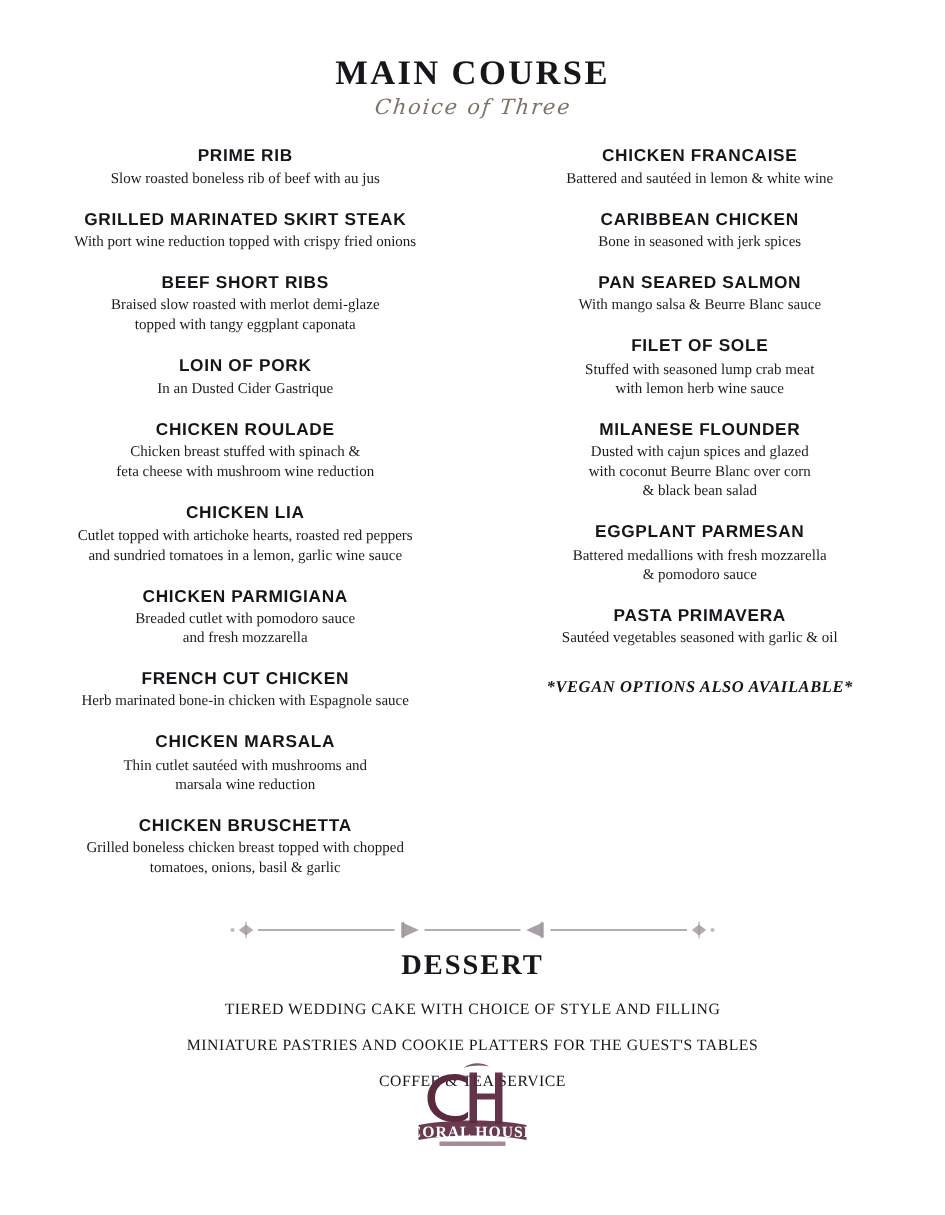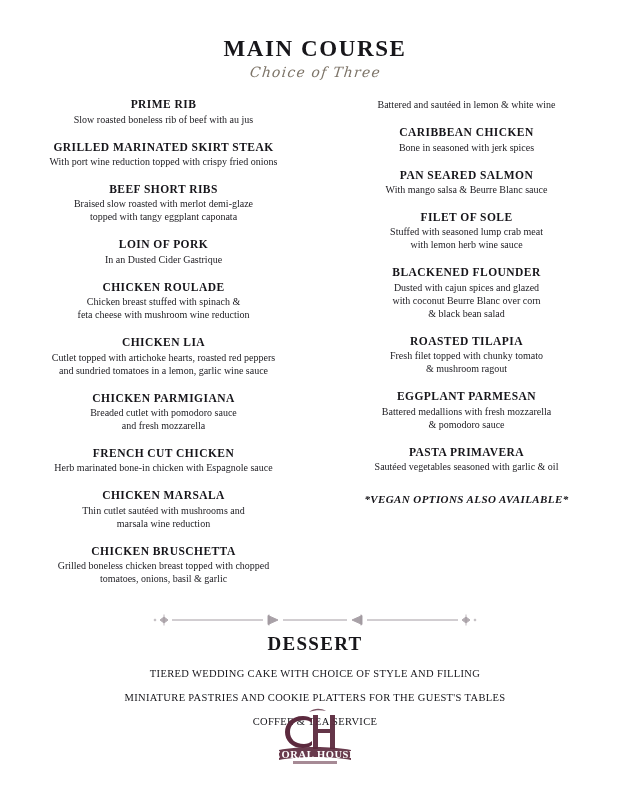--- a/index.html
+++ b/index.html
@@ -61,21 +61,21 @@
     box-sizing: border-box;
   }
   .col-left { padding: 0 10px 0 4px; }
   .col-right { padding: 0 4px 0 10px; }
 
   .dish {
     text-align: center;
     margin-bottom: 14px;
   }
   .dish-name {
-    font-family: Liberation Serif, serif;
+    font-family: Liberation Sans, sans-serif;
     font-weight: bold;
     font-size: 11.5px;
     letter-spacing: 0.45px;
     color: #16151a;
     line-height: 1.25;
     margin: 0;
   }
   .dish-desc {
     font-family: "Liberation Serif", serif;
     font-size: 10px;
@@ -200,45 +200,41 @@
       </div>
       <div class="dish">
         <div class="dish-name">CHICKEN BRUSCHETTA</div>
         <div class="dish-desc">Grilled boneless chicken breast topped with chopped
 tomatoes, onions, basil &amp; garlic</div>
       </div>
     </div>
 
     <div class="col col-right">
       <div class="dish">
+        <div class="dish-name">CHICKEN FRANCAISE</div>
         <div class="dish-desc">Battered and sautéed in lemon &amp; white wine</div>
       </div>
       <div class="dish">
         <div class="dish-name">CARIBBEAN CHICKEN</div>
         <div class="dish-desc">Bone in seasoned with jerk spices</div>
       </div>
       <div class="dish">
         <div class="dish-name">PAN SEARED SALMON</div>
         <div class="dish-desc">With mango salsa &amp; Beurre Blanc sauce</div>
       </div>
       <div class="dish">
         <div class="dish-name">FILET OF SOLE</div>
         <div class="dish-desc">Stuffed with seasoned lump crab meat
 with lemon herb wine sauce</div>
       </div>
       <div class="dish">
-        <div class="dish-name">BLACKENED FLOUNDER</div>
+        <div class="dish-name">MILANESE FLOUNDER</div>
         <div class="dish-desc">Dusted with cajun spices and glazed
 with coconut Beurre Blanc over corn
 &amp; black bean salad</div>
-      </div>
-      <div class="dish">
-        <div class="dish-name">ROASTED TILAPIA</div>
-        <div class="dish-desc">Fresh filet topped with chunky tomato
-&amp; mushroom ragout</div>
       </div>
       <div class="dish">
         <div class="dish-name">EGGPLANT PARMESAN</div>
         <div class="dish-desc">Battered medallions with fresh mozzarella
 &amp; pomodoro sauce</div>
       </div>
       <div class="dish">
         <div class="dish-name">PASTA PRIMAVERA</div>
         <div class="dish-desc">Sautéed vegetables seasoned with garlic &amp; oil</div>
       </div>

